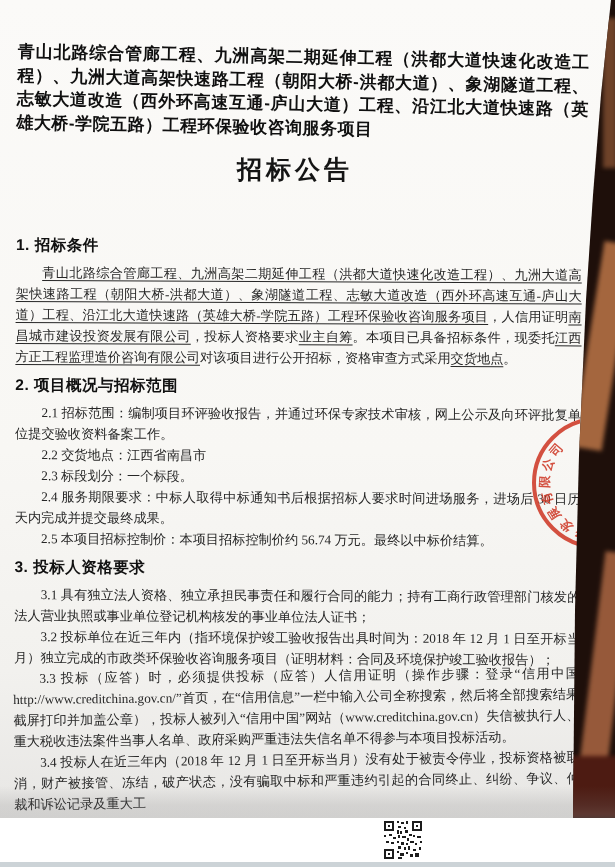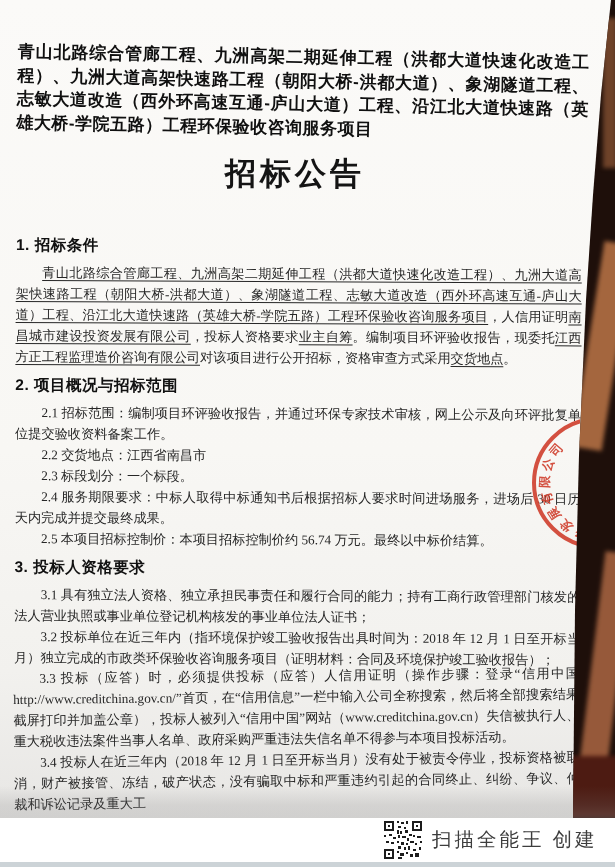--- a/index.html
+++ b/index.html
@@ -33,21 +33,21 @@
   
   .doc-title{
     position:absolute;left:18px;top:40px;width:572px;
     font-family:"Liberation Sans", sans-serif;
     font-weight:bold;font-size:17px;line-height:23.5px;color:#101010;
     text-align:justify;transform:rotate(1.1deg);transform-origin:left top;
     letter-spacing:.5px;
   }
   .doc-heading{
     position:absolute;left:0;top:153px;width:590px;text-align:center;
-    font-size:31px;font-weight:bold;color:#141414;letter-spacing:4px;
+    font-size:25px;font-weight:bold;color:#141414;letter-spacing:4px;
   }
   .doc-number{
     position:absolute;left:0;top:204px;width:590px;text-align:center;
     font-size:14.5px;font-weight:bold;color:#1c1c1c;
   }
   .doc-body{
     position:absolute;left:16px;top:227px;width:566px;
     font-size:13.2px;line-height:21px;color:#262626;text-align:justify;
     transform:rotate(.25deg);transform-origin:left top;
   }
@@ -81,21 +81,21 @@
 </head>
 <body>
 
 <div class="photo">
 
   <div class="doc-title">青山北路综合管廊工程、九洲高架二期延伸工程（洪都大道快速化改造工程）、九洲大道高架快速路工程（朝阳大桥-洪都大道）、象湖隧道工程、志敏大道改造（西外环高速互通-庐山大道）工程、沿江北大道快速路（英雄大桥-学院五路）工程环保验收咨询服务项目</div>
   <div class="doc-heading">招标公告</div>
 
   <div class="doc-body">
     <h3>1. 招标条件</h3>
-    <p><span class="u">青山北路综合管廊工程、九洲高架二期延伸工程（洪都大道快速化改造工程）、九洲大道高架快速路工程（朝阳大桥-洪都大道）、象湖隧道工程、志敏大道改造（西外环高速互通-庐山大道）工程、沿江北大道快速路（英雄大桥-学院五路）工程环保验收咨询服务项目</span><span>，人信用证明</span><span class="u">南昌城市建设投资发展有限公司</span><span>，投标人资格要求</span><span class="u">业主自筹</span><span>。编制项目环评验收报告，现委托</span><span class="u">江西方正工程监理造价咨询有限公司</span><span>对该项目进行公开招标，资格审查方式采用</span><span class="u">交货地点</span><span>。</span></p>
+    <p><span class="u">青山北路综合管廊工程、九洲高架二期延伸工程（洪都大道快速化改造工程）、九洲大道高架快速路工程（朝阳大桥-洪都大道）、象湖隧道工程、志敏大道改造（西外环高速互通-庐山大道）工程、沿江北大道快速路（英雄大桥-学院五路）工程环保验收咨询服务项目</span><span>，人信用证明</span><span class="u">南昌城市建设投资发展有限公司</span><span>，投标人资格要求</span><span class="u">业主自筹</span><span>。本项目已具备招标条件，现委托</span><span class="u">江西方正工程监理造价咨询有限公司</span><span>对该项目进行公开招标，资格审查方式采用</span><span class="u">交货地点</span><span>。</span></p>
 
     <h3>2. 项目概况与招标范围</h3>
     <p>2.1 招标范围：编制项目环评验收报告，并通过环保专家技术审核，网上公示及向环评批复单位提交验收资料备案工作。</p>
     <p>2.2 交货地点：江西省南昌市</p>
     <p>2.3 标段划分：一个标段。</p>
     <p>2.4 服务期限要求：中标人取得中标通知书后根据招标人要求时间进场服务，进场后 30 日历天内完成并提交最终成果。</p>
     <p>2.5 本项目招标控制价：本项目招标控制价约 56.74 万元。最终以中标价结算。</p>
 
     <h3>3. 投标人资格要求</h3>
     <p>3.1 具有独立法人资格、独立承担民事责任和履行合同的能力；持有工商行政管理部门核发的法人营业执照或事业单位登记机构核发的事业单位法人证书；</p>
@@ -176,15 +176,14 @@
         <rect x="25" y="24" width="3" height="2"></rect>
         <rect x="30" y="23" width="2" height="2"></rect>
       <rect x="11" y="26" width="2" height="2"></rect>
         <rect x="14" y="28" width="3" height="2"></rect>
         <rect x="19" y="27" width="2" height="2"></rect>
       <rect x="23" y="29" width="2" height="2"></rect>
         <rect x="27" y="28" width="3" height="3"></rect>
         <rect x="12" y="31" width="4" height="2"></rect>
     </g>
   </svg>
-  <div class="scan-label">扫描全能王 创建</div>
 </div>
 <div class="bottom-strip"></div>
 
 </body></html>

